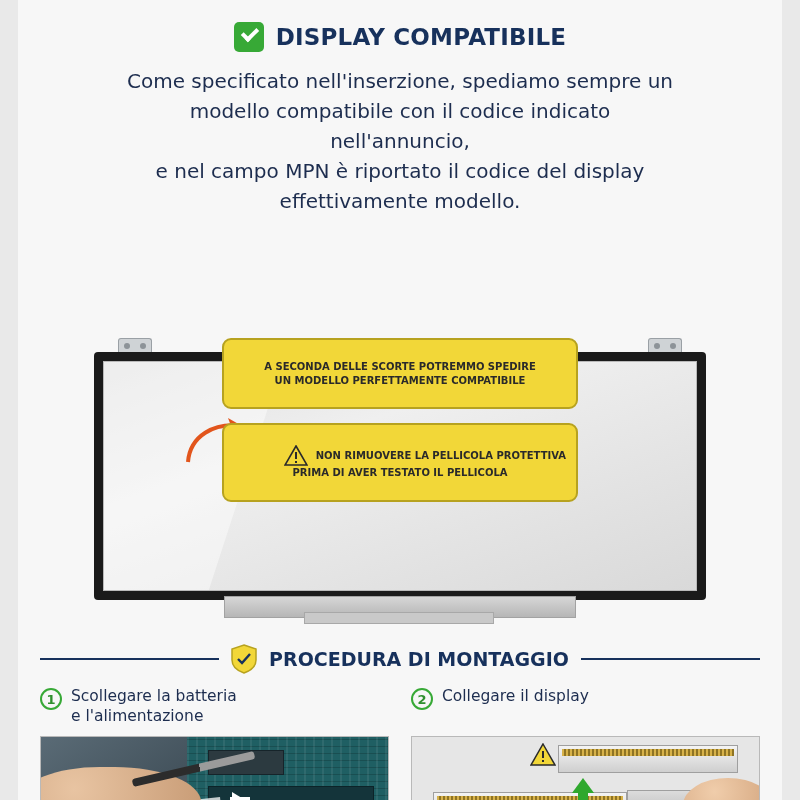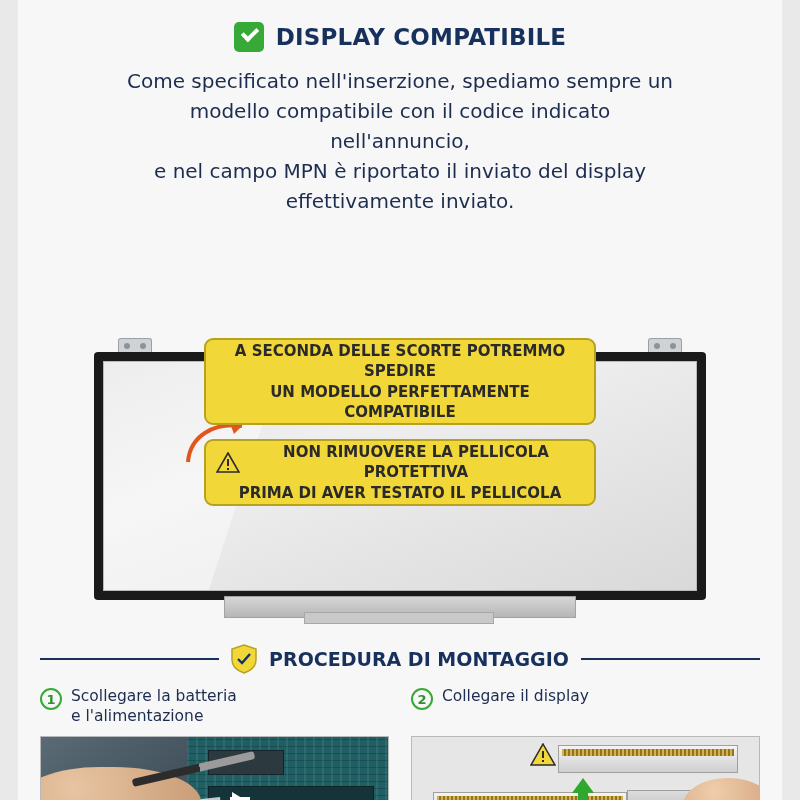--- a/index.html
+++ b/index.html
@@ -138,38 +138,38 @@
 
   .arrow-curve {
     position: absolute;
     left: 90px; top: 78px;
     width: 70px; height: 48px;
   }
 
   .banner {
     position: relative;
     margin: 0 auto;
-    width: 392px;
+    width: 356px;
     background: #f2d738;
     border: 2px solid #b7a21f;
     border-radius: 9px;
     text-align: center;
     font-weight: bold;
     color: #2a2a2a;
-    font-size: 15px;
+    font-size: 10px;
     line-height: 1.35;
-    padding: 1px 10px;
+    padding: 20px 10px;
     z-index: 3;
   }
   .banner.first { margin-top: 122px; }
   .banner.second { margin-top: 14px; }
   .banner-row {
     display: flex;
     align-items: center;
-    justify-content: center;
+    justify-content: flex-end;
     gap: 8px;
   }
   .warn-tri-outer {
     position: relative;
     width: 24px; height: 21px;
     flex: 0 0 auto;
   }
   .warn-tri-outer svg { display: block; }
 
   
@@ -358,22 +358,22 @@
   <div class="content">
 
     <div class="hdr">
       <div class="check-box"></div>
       <div class="hdr-title">DISPLAY COMPATIBILE</div>
     </div>
 
     <div class="intro">
       <div>Come specificato nell'inserzione, spediamo sempre un</div>
       <div>modello compatibile con il codice indicato nell'annuncio,</div>
-      <div>e nel campo MPN è riportato il inviato del display</div>
-      <div>effettivamente inviato.</div>
+      <div>e nel campo MPN è riportato il codice del display</div>
+      <div>effettivamente modello.</div>
     </div>
 
     <div class="screen-wrap">
       <div class="bracket l"></div>
       <div class="bracket r"></div>
 
       <div class="panel-outer">
         <div class="panel-inner"></div>
       </div>
 

